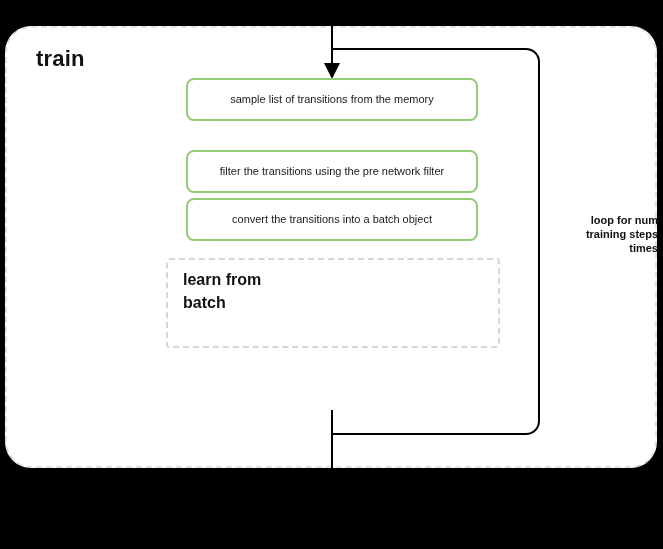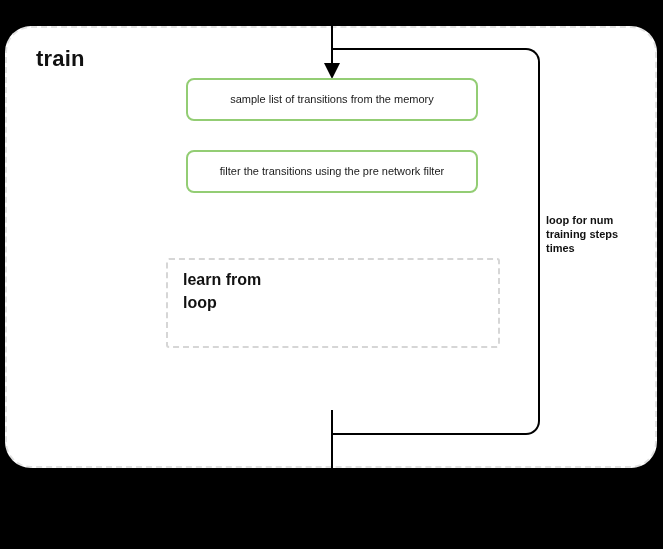--- a/index.html
+++ b/index.html
@@ -131,21 +131,21 @@
     background: transparent;
   }
   #loop-label {
     position: absolute;
     left: 546px;
     top: 213px;
     width: 112px;
     font-size: 11px;
     font-weight: bold;
     color: #111111;
-    text-align: left;
+    text-align: right;
     line-height: 1.28;
     white-space: pre-line;
   }
 </style>
 </head>
 <body>
 
 <div id="canvas">
 
   <div id="train-container"></div>
@@ -162,22 +162,25 @@
   <div id="in-arrowhead"></div>
 
   <div class="proc-box" id="box-sample">
     <span>sample list of transitions from the memory</span>
   </div>
 
   <div class="proc-box" id="box-filter">
     <span>filter the transitions using the pre network filter</span>
   </div>
 
+  <div class="proc-box" id="box-convert">
+    <span>convert the transitions into a batch object</span>
+  </div>
 
   <div id="learn-group">
     <div id="learn-group-label">learn from
-loop</div>
+batch</div>
   </div>
 
 
   <div class="line-v" id="out-line"></div>
 
 </div>
 
 </body></html>

